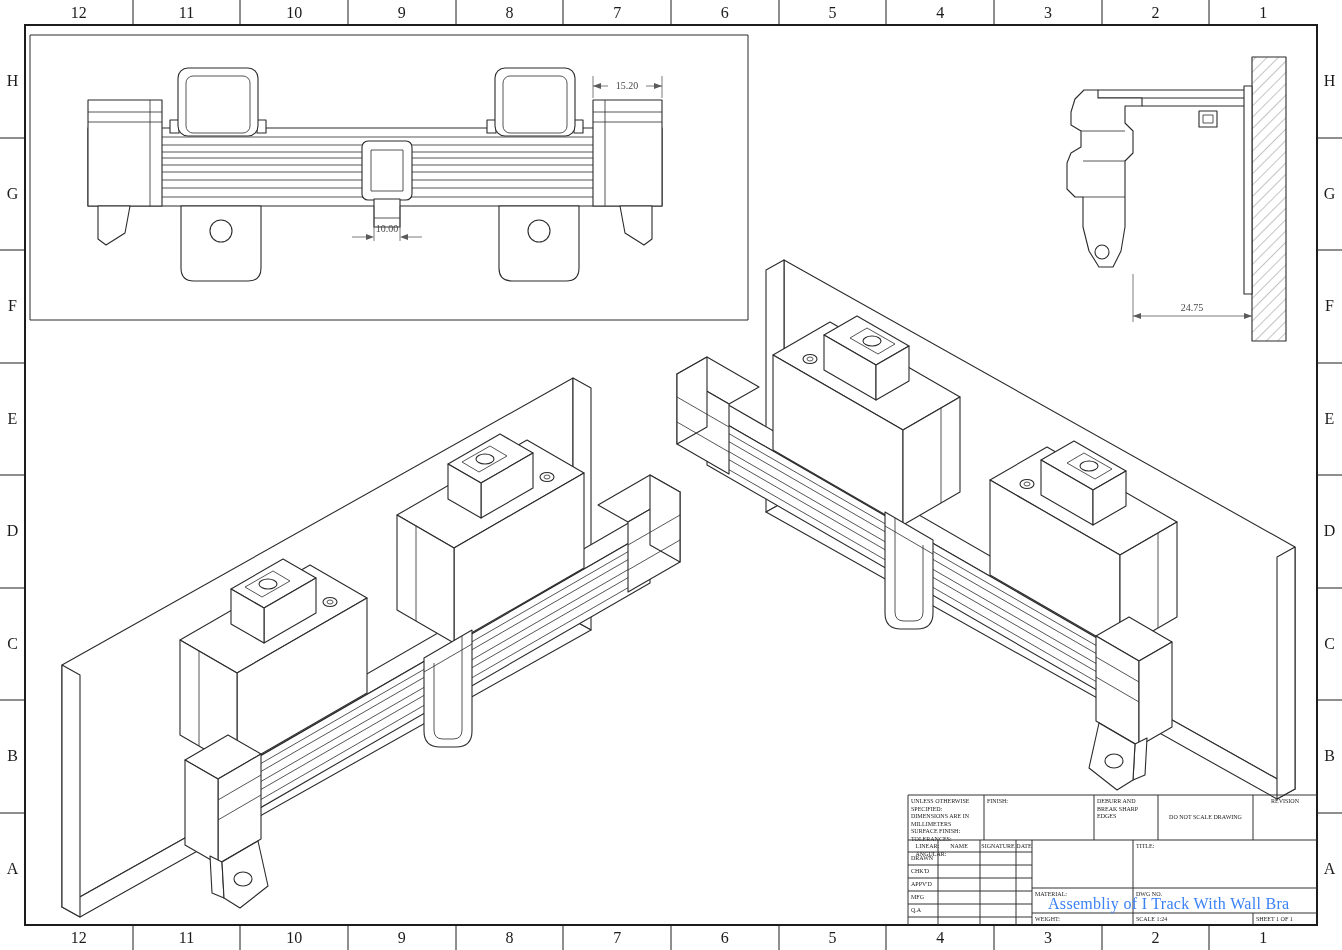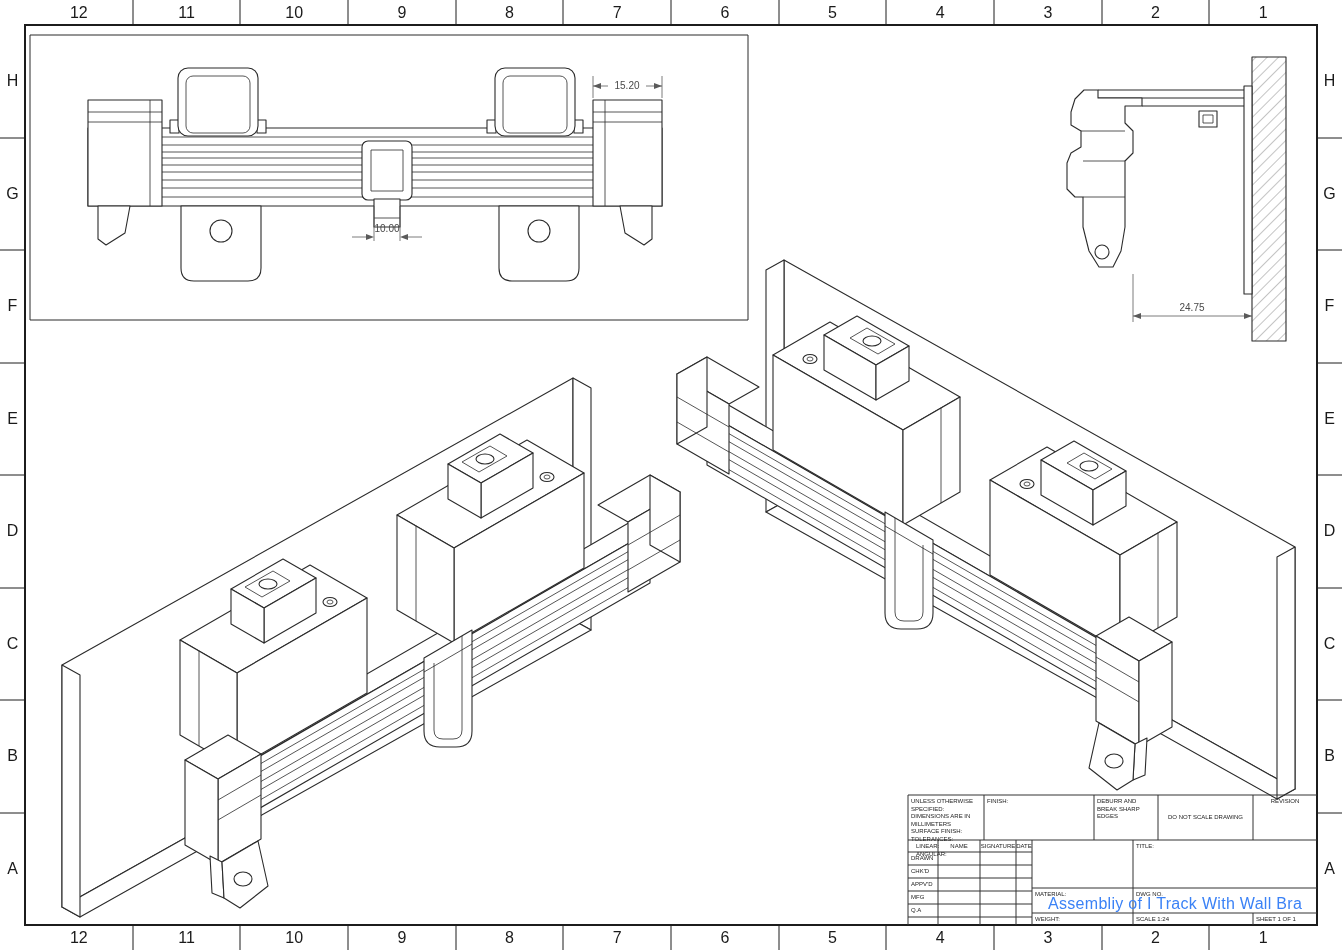--- a/index.html
+++ b/index.html
@@ -1,18 +1,18 @@
 <!DOCTYPE html>
 <html><head>
 <meta charset="utf-8">
 <style>
   html,body{margin:0;padding:0;background:#e9e9e9;}
   .sheet{
     position:relative;width:1342px;height:950px;background:#ffffff;
-    font-family:Liberation Sans, sans-serif;color:#1c1c1c;overflow:hidden;
+    font-family:Liberation Serif, serif;color:#1c1c1c;overflow:hidden;
   }
   .svg-layer{position:absolute;left:0;top:0;width:1342px;height:950px;}
   .ruler{position:absolute;display:flex;}
   .ruler.top{left:25px;top:0;width:1292px;height:25px;}
   .ruler.bottom{left:25px;top:925px;width:1292px;height:25px;}
   .ruler.left{left:0;top:25px;width:25px;height:900px;flex-direction:column;}
   .ruler.right{left:1317px;top:25px;width:25px;height:900px;flex-direction:column;}
   .ruler span{flex:1;display:flex;align-items:center;justify-content:center;font-size:16px;color:#1a1a1a;}
   .tb-text{position:absolute;font-size:6px;line-height:7.5px;white-space:pre-line;color:#222;}
   .tb-center{text-align:center;}

